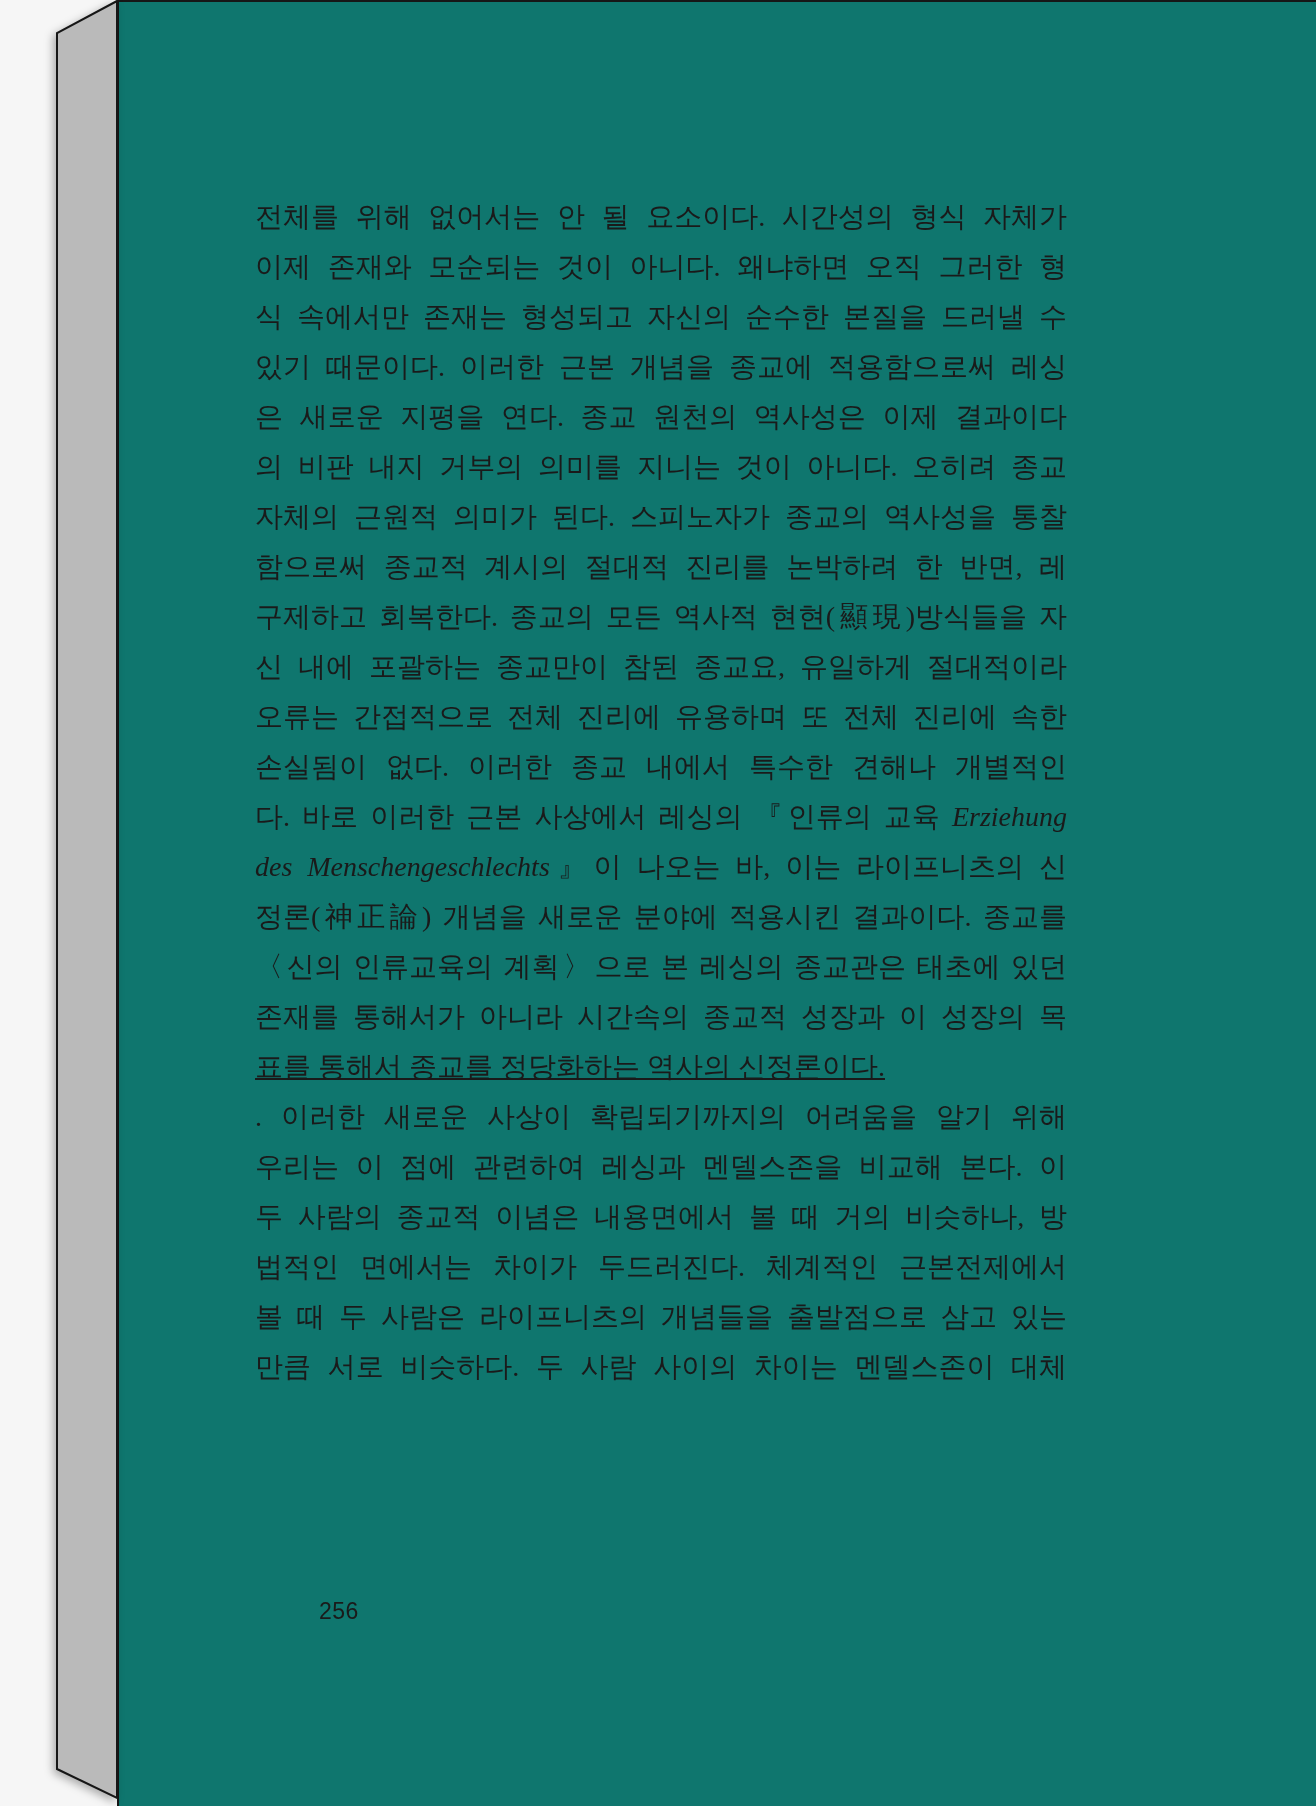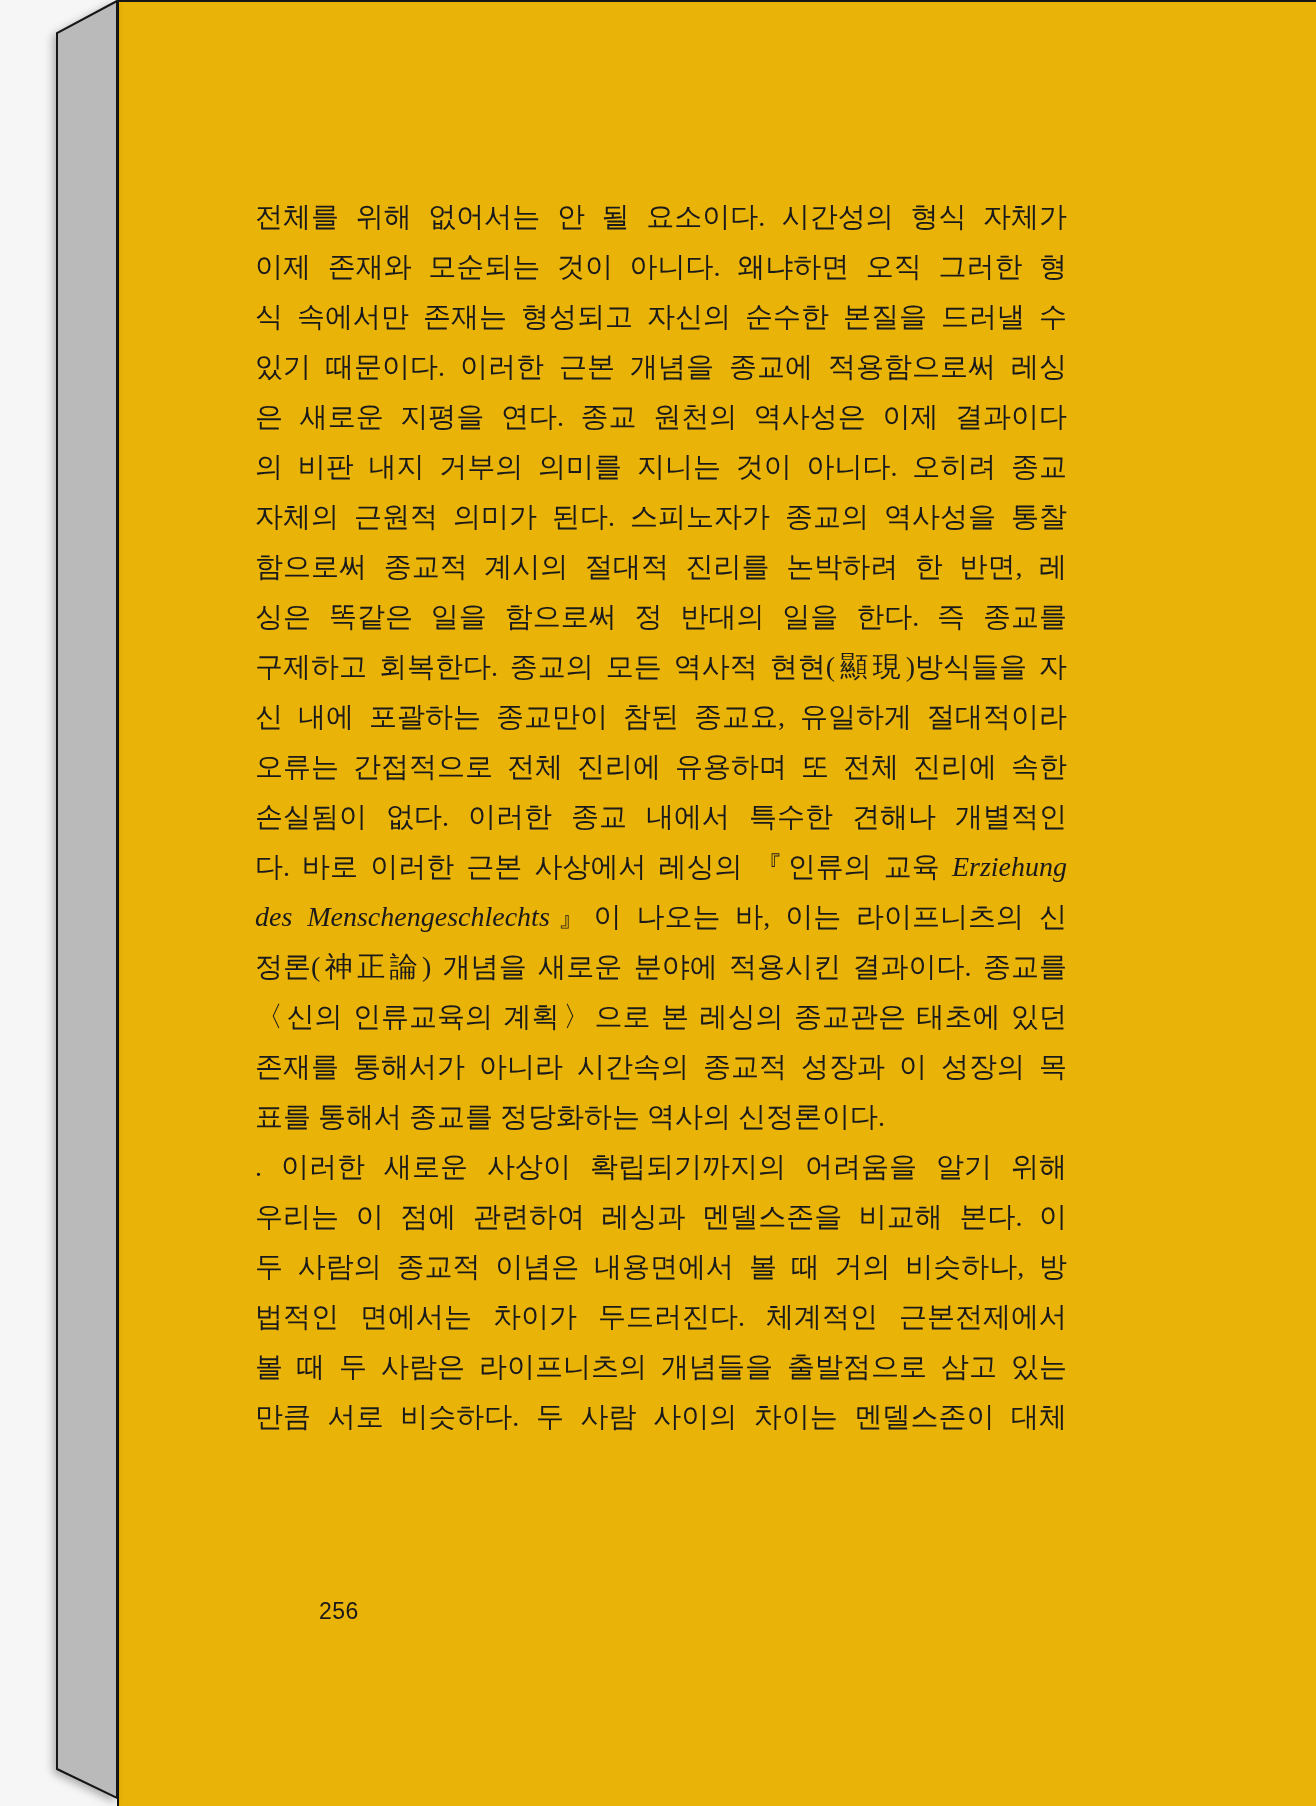--- a/index.html
+++ b/index.html
@@ -8,21 +8,21 @@
     background:#f6f6f6;
     overflow:hidden;
     font-family:"Liberation Serif","DejaVu Serif",serif;
   }
   .scene{position:absolute;inset:0;width:1316px;height:1806px;}
 
   
   .page{
     position:absolute;
     left:117px;top:0;right:0;bottom:0;
-    background:#eab308;
+    background:#0f766e;
     border-left:2px solid #161616;
     border-top:2px solid #161616;
     box-sizing:border-box;
   }
 
   
   .spine{
     position:absolute;left:0;top:0;
     width:1316px;height:1806px;
     filter:drop-shadow(-3px 3px 4px rgba(0,0,0,0.30));
@@ -39,20 +39,21 @@
     height:50px;
     line-height:50px;
     font-size:28px;
     text-align:justify;
     text-align-last:justify;
     word-break:keep-all;
     font-kerning:none;
   }
   .line.flush{
     text-align-last:left;
+    text-decoration:underline;
   }
   .it{font-style:italic;}
 
   .page-number{
     position:absolute;
     left:200px;top:1593px;
     font-family:"Liberation Sans","DejaVu Sans",sans-serif;
     font-size:23px;
     line-height:32px;
     color:#1a1a1a;
@@ -67,21 +68,20 @@
   <div class="page">
     <div class="text-block">
         <div class="line"><span>전체를 위해 없어서는 안 될 요소이다. 시간성의 형식 자체가</span></div>
         <div class="line"><span>이제 존재와 모순되는 것이 아니다. 왜냐하면 오직 그러한 형</span></div>
         <div class="line"><span>식 속에서만 존재는 형성되고 자신의 순수한 본질을 드러낼 수</span></div>
         <div class="line"><span>있기 때문이다. 이러한 근본 개념을 종교에 적용함으로써 레싱</span></div>
         <div class="line"><span>은 새로운 지평을 연다. 종교 원천의 역사성은 이제 결과이다</span></div>
         <div class="line"><span>의 비판 내지 거부의 의미를 지니는 것이 아니다. 오히려 종교</span></div>
         <div class="line"><span>자체의 근원적 의미가 된다. 스피노자가 종교의 역사성을 통찰</span></div>
         <div class="line"><span>함으로써 종교적 계시의 절대적 진리를 논박하려 한 반면, 레</span></div>
-        <div class="line"><span>싱은 똑같은 일을 함으로써 정 반대의 일을 한다. 즉 종교를</span></div>
         <div class="line"><span>구제하고 회복한다. 종교의 모든 역사적 현현(顯現)방식들을 자</span></div>
         <div class="line"><span>신 내에 포괄하는 종교만이 참된 종교요, 유일하게 절대적이라</span></div>
         <div class="line"><span>오류는 간접적으로 전체 진리에 유용하며 또 전체 진리에 속한</span></div>
         <div class="line"><span>손실됨이 없다. 이러한 종교 내에서 특수한 견해나 개별적인</span></div>
         <div class="line"><span>다. 바로 이러한 근본 사상에서 레싱의 『인류의 교육 </span><span class="it">Erziehung</span></div>
         <div class="line"><span class="it">des Menschengeschlechts</span><span>』이 나오는 바, 이는 라이프니츠의 신</span></div>
         <div class="line"><span>정론(神正論) 개념을 새로운 분야에 적용시킨 결과이다. 종교를</span></div>
         <div class="line"><span>〈신의 인류교육의 계획〉으로 본 레싱의 종교관은 태초에 있던</span></div>
         <div class="line"><span>존재를 통해서가 아니라 시간속의 종교적 성장과 이 성장의 목</span></div>
         <div class="line flush"><span>표를 통해서 종교를 정당화하는 역사의 신정론이다.</span></div>

